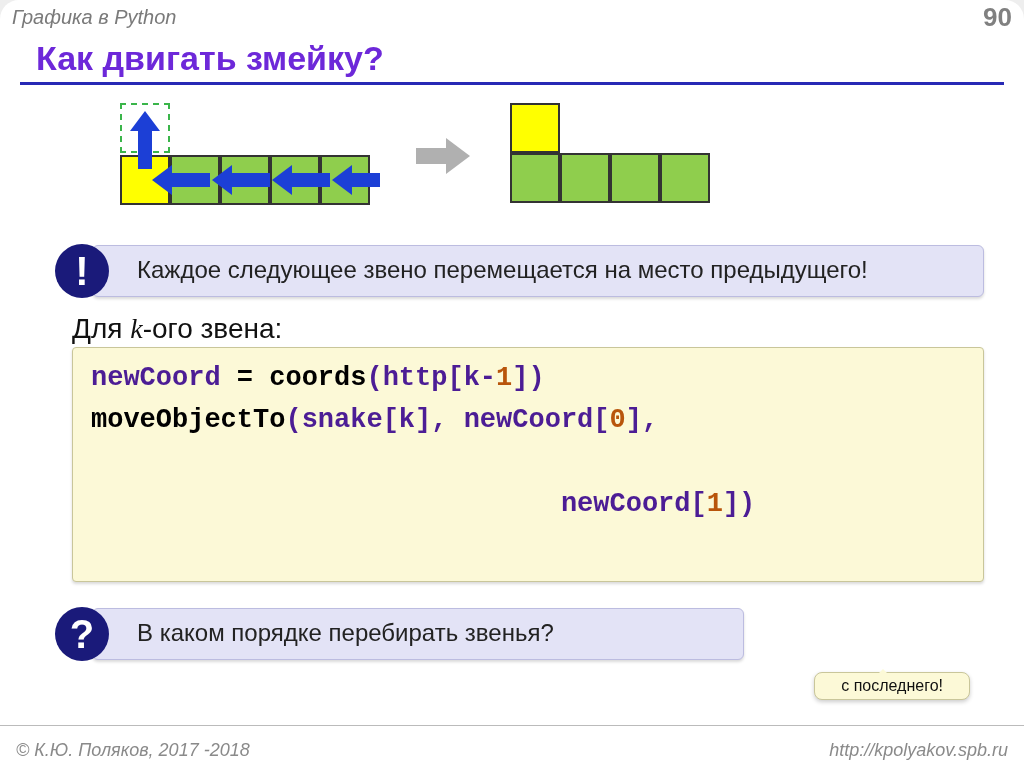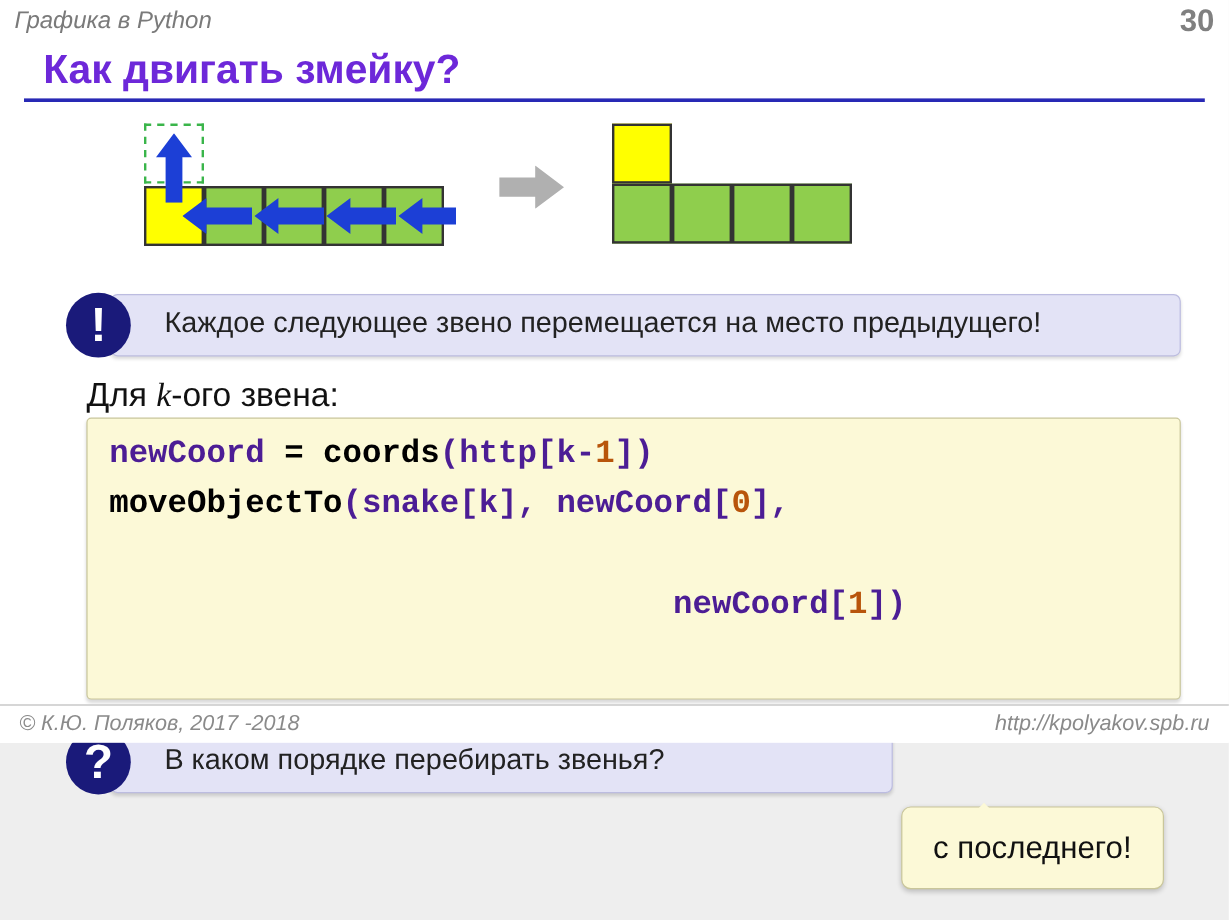--- a/index.html
+++ b/index.html
@@ -8,22 +8,23 @@
     height: 767px;
     background: #eeeeee;
     font-family: Arial, Helvetica, sans-serif;
     position: relative;
     overflow: hidden;
   }
   .slide {
     position: absolute;
     left: 0; top: 0;
     width: 1024px;
-    height: 619px;
+    height: 767px;
     background: #ffffff;
+    border-radius: 19px;
   }
   .topbar {
     display: flex;
     justify-content: space-between;
     align-items: center;
     padding: 2px 12px 0 12px;
     color: #7a7a7a;
     font-style: italic;
     font-size: 20px;
   }
@@ -66,21 +67,21 @@
     background: transparent;
   }
   .arrow-left { position: absolute; }
   .arrow-up   { position: absolute; }
   .transition-arrow { color: #b0b0b0; }
   .bottombar {
     position: absolute;
     left: 0; bottom: 0;
     width: 1024px;
     border-top: 1px solid #bbb;
-    padding: 4px 16px 6px 16px;
+    padding: 14px 16px 6px 16px;
     display: flex;
     justify-content: space-between;
     color: #8a8a8a;
     font-style: italic;
     font-size: 18px;
     background: #fff;
     text-align: right;
   }
   .callout {
     position: relative;
@@ -151,40 +152,40 @@
     left: 38px; bottom: -12px;
     border: 8px solid transparent;
     border-top-color: #eaeaea;
   }
   .answer-box {
     position: absolute;
     right: 54px; top: 672px;
     background: #fcf9d7;
     border: 1px solid #c9c69a;
     border-radius: 8px;
-    padding: 18px 26px;
-    font-size: 26px;
+    padding: 4px 26px;
+    font-size: 16px;
     color: #111;
     box-shadow: 0 2px 4px rgba(0,0,0,0.2);
   }
   .answer-box::before {
     content: "";
     position: absolute;
     left: 60px; top: -12px;
     border: 8px solid transparent;
     border-bottom-color: #fcf9d7;
   }
 </style>
 </head>
 <body>
 
 <div class="slide">
   <div class="topbar">
     <span>Графика в Python</span>
-    <span class="page-num">30</span>
+    <span class="page-num">90</span>
   </div>
 
   <h1 class="title">Как двигать змейку?</h1>
   <div class="hr"></div>
 
   <div class="diagram-row">
 
     <div class="snake-grid" style="width:256px;height:106px;">
       <div class="dashed-cell" style="left:0;top:0;"></div>
       <div class="cell yellow" style="left:0;top:52px;"></div>

